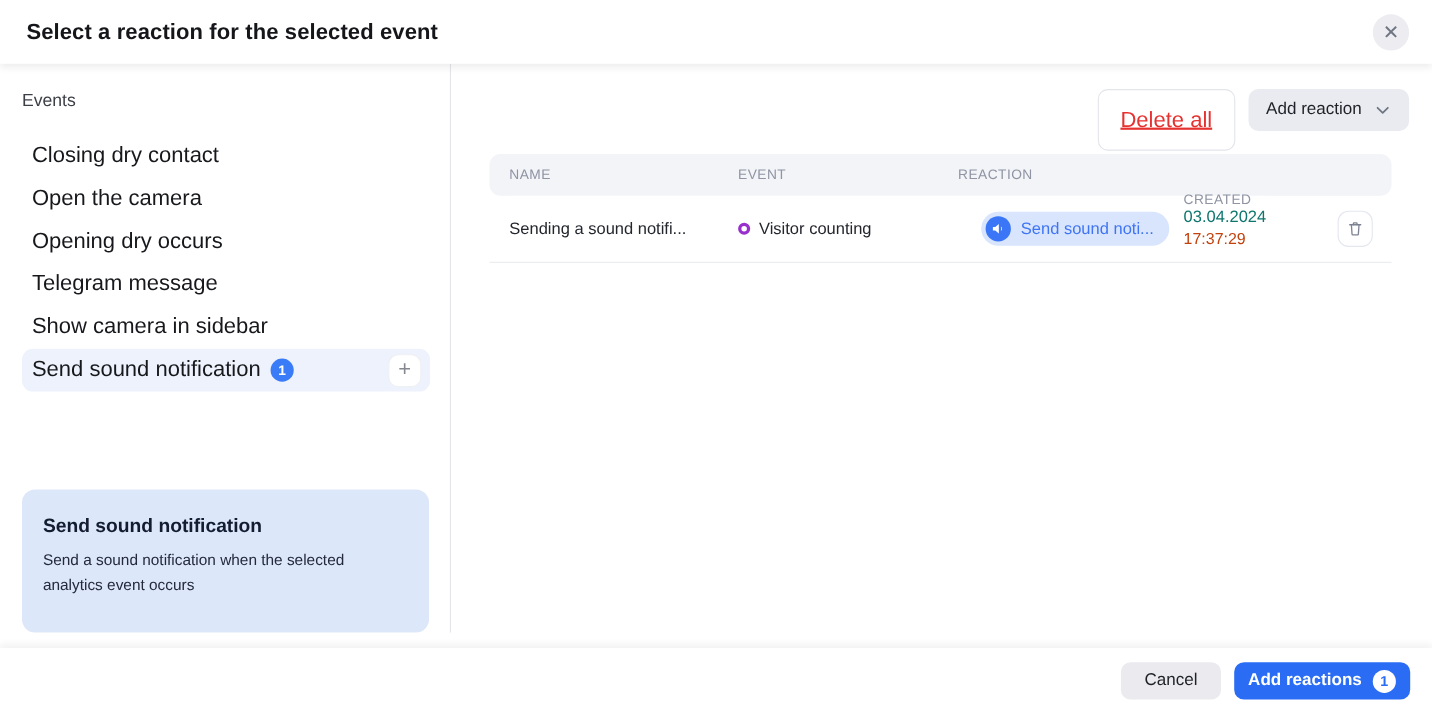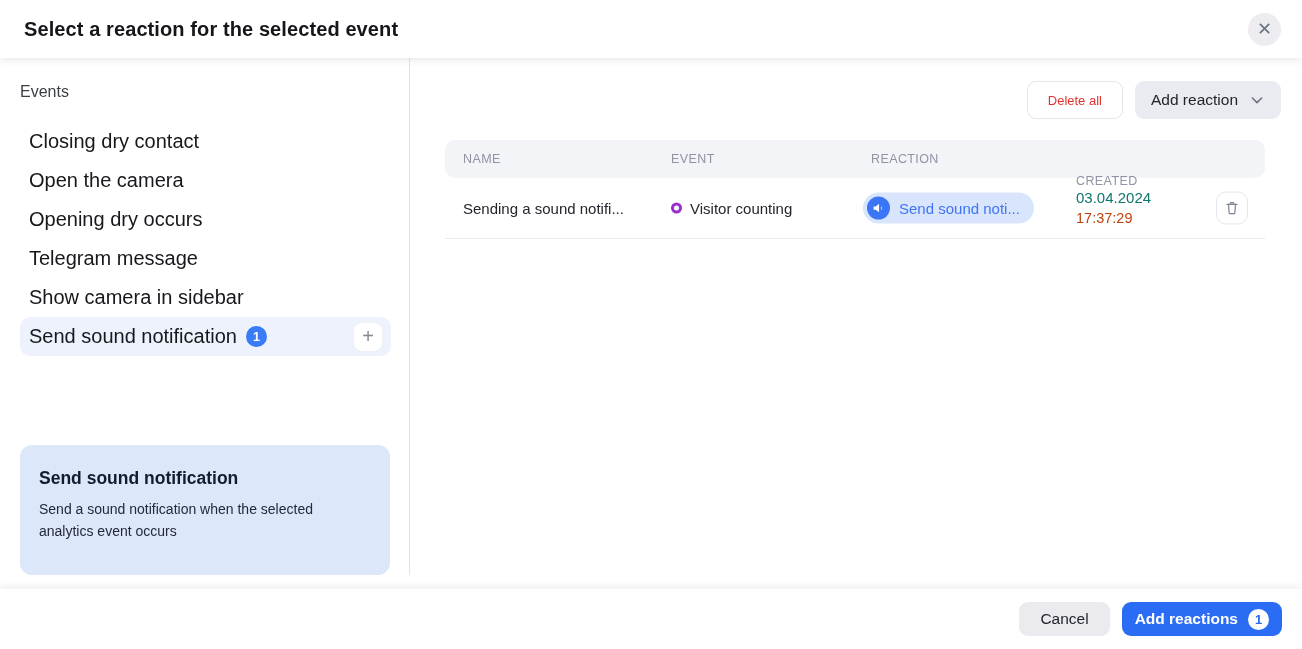--- a/index.html
+++ b/index.html
@@ -28,36 +28,36 @@
   .plus-btn { margin-left:auto; width:30px; height:30px; border-radius:9px; background:#fff; color:#85888f; font-size:20px; font-weight:400;
     display:flex; align-items:center; justify-content:center; border:1px solid #eef0f4; cursor:pointer; }
   .info-card { position:absolute; left:20px; top:387px; width:370px; height:130px; background:#dde7fa; border-radius:12px; padding:23px 19px; }
   .info-card-title { font-size:17.5px; font-weight:700; color:#131c31; margin-bottom:10px; }
   .info-card-desc { font-size:14px; color:#232a3d; line-height:1.57; max-width:322px; }
 
   
   .main { position:absolute; left:411px; top:0; right:0; bottom:0; }
   .toolbar { position:absolute; top:23px; right:21px; display:flex; gap:12px; }
   .btn { border:none; cursor:pointer; font-family:inherit; }
-  .delete-all-btn { height:38px; padding:0 20px; background:#fff; border:1px solid #e3e5eb; border-radius:9px; color:#e5312f; font-size:13px; }
+  .delete-all-btn { height:56px; padding:0 20px; background:#fff; border:1px solid #e3e5eb; border-radius:9px; color:#e5312f; font-size:20px;text-decoration:underline; }
   .add-reaction-btn { height:38px; padding:16px 16px; background:#e9ebf0; border-radius:9px; color:#1e2127; font-size:15.5px;
     display:flex; align-items:center; gap:11px; }
   .chev { width:16px; height:16px; }
 
   
   .table { position:absolute; left:34px; right:37px; top:82px; }
   .thead { position:relative; height:38px; background:#f3f4f8; border-radius:10px; }
   .th { position:absolute; top:50%; transform:translateY(-50%); font-size:12.5px; color:#8f94a3; letter-spacing:.4px; }
   .th-name { left:18px; } .th-event { left:226px; } .th-reaction { left:426px; } .th-created { left:631px;margin-top:22px; }
   .trow { position:relative; height:61px; border-bottom:1px solid #e9ebef; }
   .cell-name { position:absolute; left:18px; top:50%; transform:translateY(-50%); font-size:15px; color:#23262d; }
   .cell-event { position:absolute; left:226px; top:50%; transform:translateY(-50%); display:flex; align-items:center; gap:8px;
     font-size:15px; color:#23262d; }
   .ring { width:11px; height:11px; border:3px solid #9a30cb; border-radius:50%; }
-  .cell-reaction { position:absolute; left:418px; top:50%; transform:translateY(-50%);text-align:center; }
+  .cell-reaction { position:absolute; left:447px; top:50%; transform:translateY(-50%);text-align:center; }
   .reaction-pill { display:inline-flex; align-items:center; gap:9px; background:#d8e5fd; border-radius:16px; padding:4px 14px 4px 4px; height:31px; }
   .sound-circle { width:23px; height:23px; border-radius:50%; background:#3a76f5; display:flex; align-items:center; justify-content:center; }
   .reaction-label { color:#3f74f4; font-size:15px; }
   .cell-created { position:absolute; left:631px; top:9px; line-height:21px; }
   .created-date { font-size:15px; color:#0f766e; }
   .created-time { font-size:14.5px; color:#c2410c; }
   .trash-btn { position:absolute; right:17px; top:50%; transform:translateY(-50%); width:32px; height:33px;
     border:1px solid #e4e7ee; border-radius:10px; background:#fff; display:flex; align-items:center; justify-content:center; cursor:pointer; }
 
   

